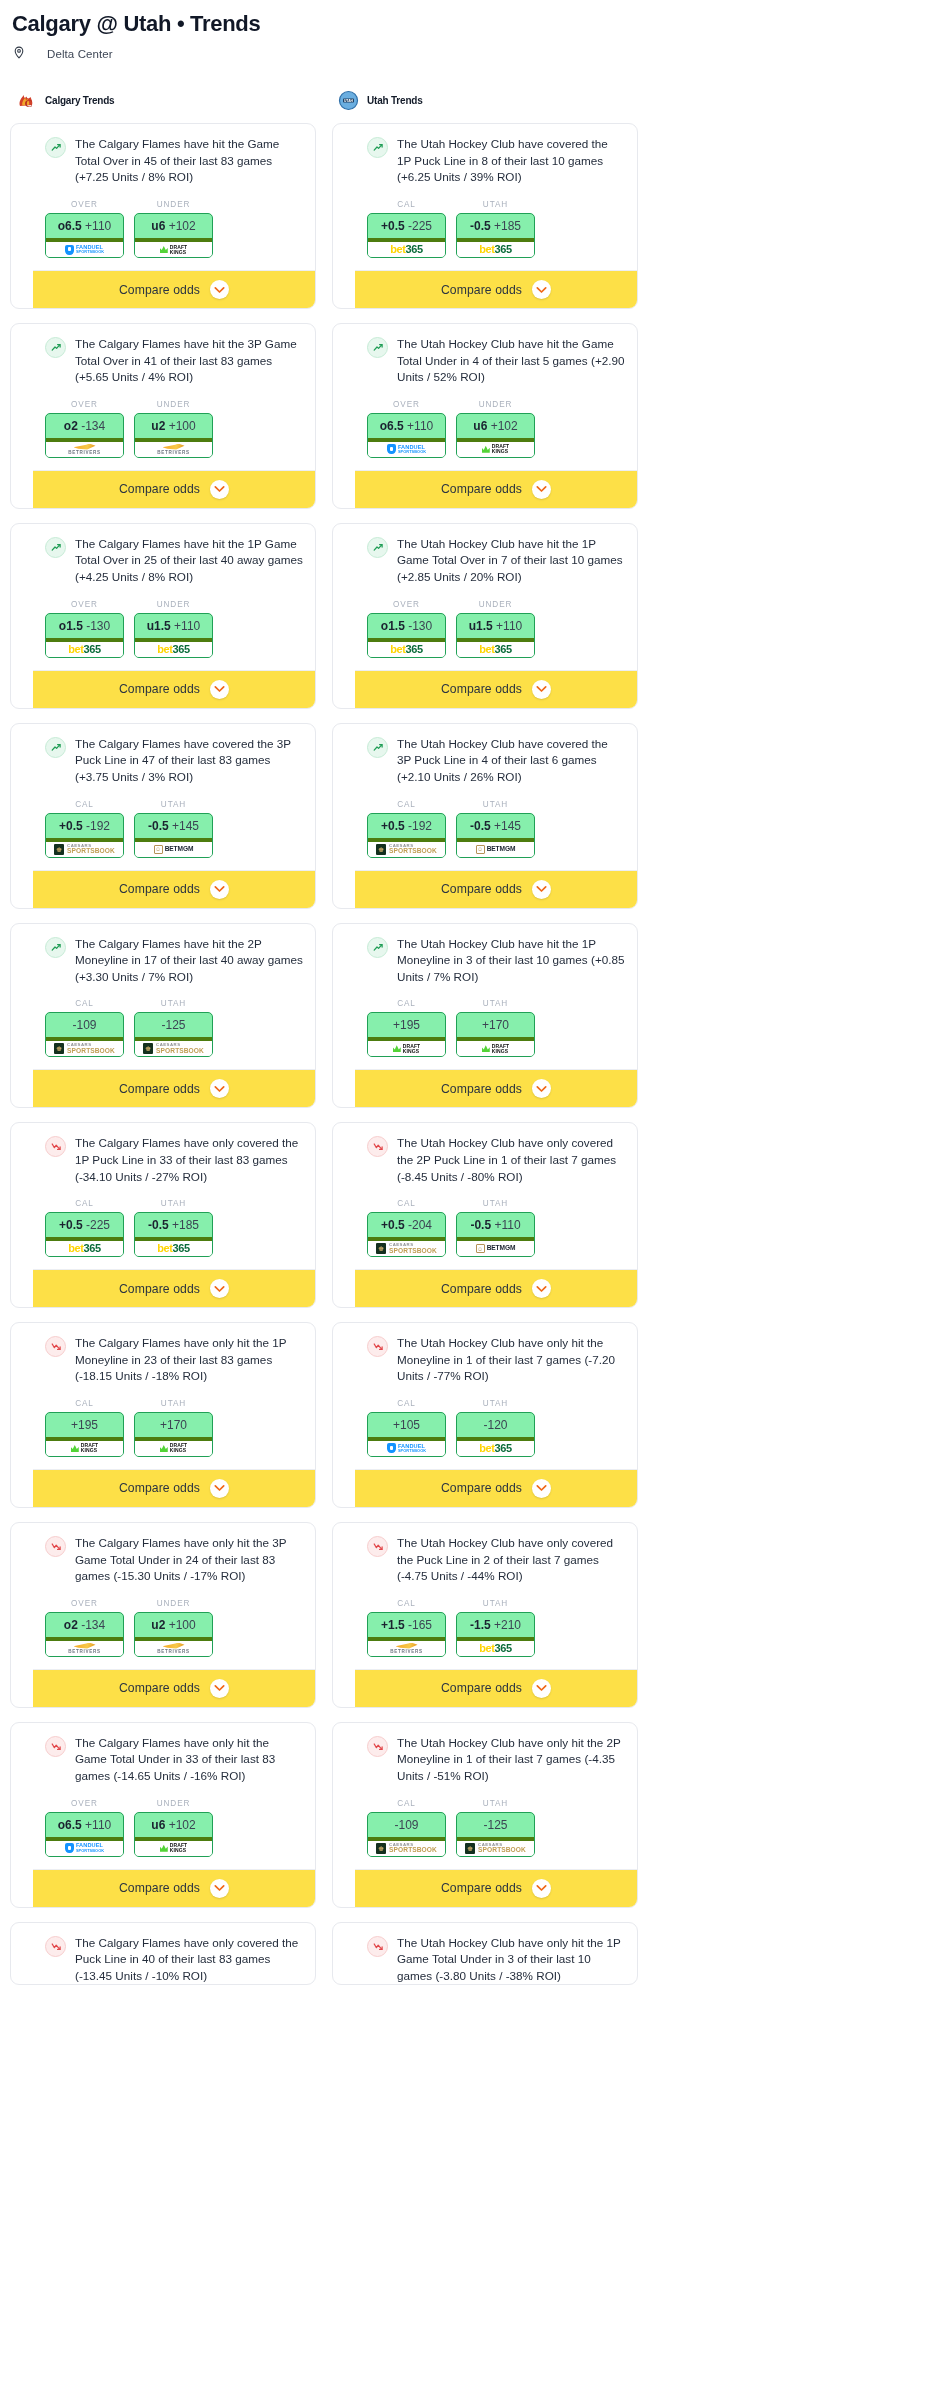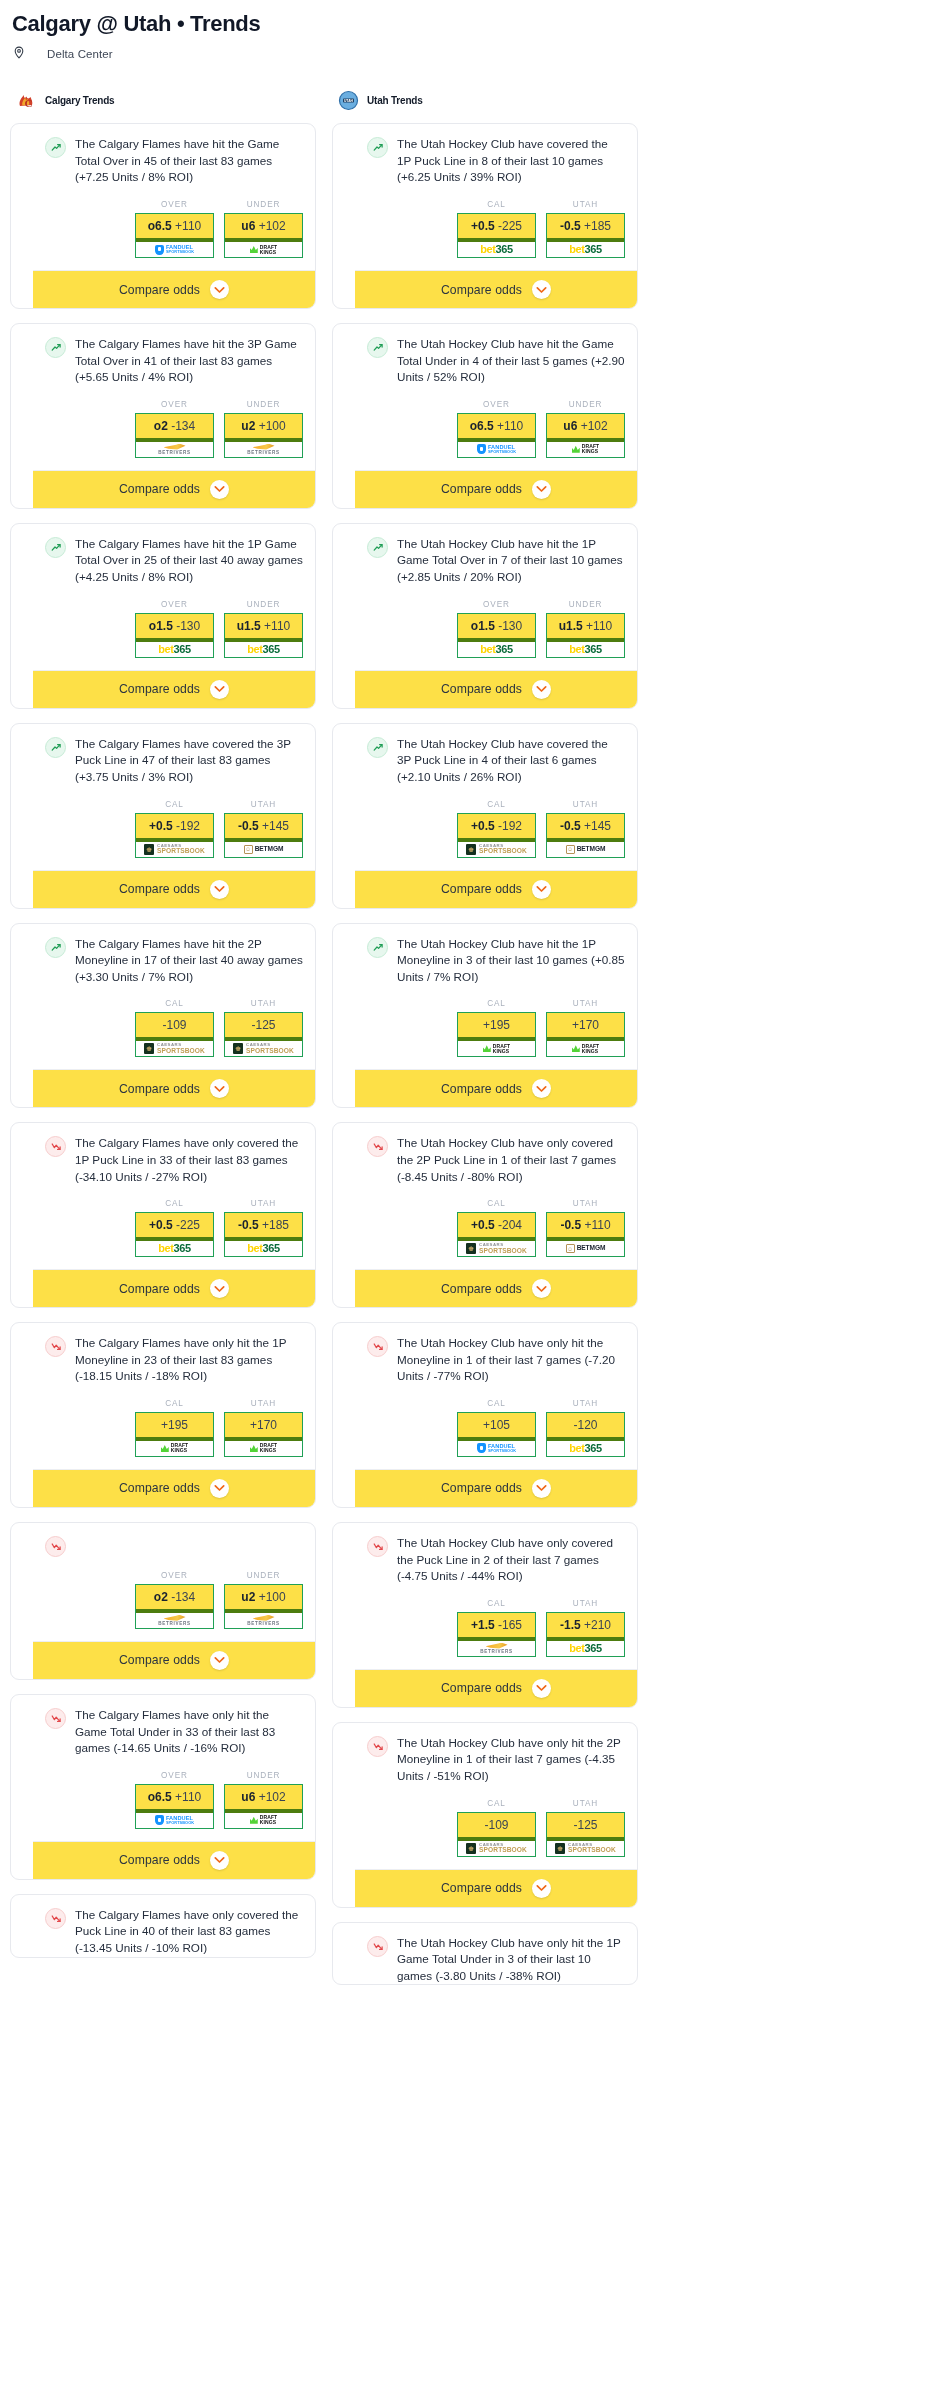--- a/index.html
+++ b/index.html
@@ -80,38 +80,38 @@
   .trend-text {
     font-size: 11.7px;
     line-height: 1.42;
     color: #242d3c;
     letter-spacing: 0.01px;
   }
 
   
   .odds-area {
     display: flex;
-    justify-content: flex-end;
+    justify-content: flex-start;
     gap: 10px;
     padding: 14px 12px 12px 12px;
   }
   .odds-cell { width: 79px; flex: 0 0 79px; }
   .odds-label {
     text-align: center;
     font-size: 8.2px;
     letter-spacing: 0.9px;
     color: #aab1bd;
     margin-bottom: 4px;
     text-transform: uppercase;
   }
   .odds-btn {
     border: 1px solid #20a056;
-    border-radius: 0;
+    border-radius: 5px;
     overflow: hidden;
-    background: #fde047;
+    background: #86efac;
   }
   .odds-price {
     text-align: center;
     padding: 5px 2px 5px 2px;
     font-size: 12px;
     color: #1b2330;
     white-space: nowrap;
   }
   .odds-price b { font-weight: bold; }
   .odds-price span.am { color: #3b4453; }
@@ -582,20 +582,21 @@
         </div>
         <div class="card">
           <div class="card-body">
             <div class="trend-row">
               <span class="trend-icon down">
                 <svg width="14" height="13" viewBox="0 0 14 13">
                   <path d="M3.2 4.0 L5.4 7.6 L7.2 5.2 L10.8 9.3" stroke="#e2484b" stroke-width="1.25" fill="none" stroke-linecap="round" stroke-linejoin="round"></path>
                   <path d="M8.6 9.4 H11.1 V6.9" stroke="#e2484b" stroke-width="1.25" fill="none" stroke-linecap="round" stroke-linejoin="round"></path>
                 </svg>
               </span>
+              <span class="trend-text">The Calgary Flames have only hit the 3P Game Total Under in 24 of their last 83 games (-15.30 Units / -17% ROI)</span>
             </div>
           </div>
           <div class="odds-area">
             <div class="odds-cell">
               <div class="odds-label">OVER</div>
               <div class="odds-btn">
                 <div class="odds-price"><b>o2</b> <span class="am">-134</span></div>
                 <div class="odds-book">
                   <span class="bk bk-betrivers">
                     <span class="br-swoosh"></span>

